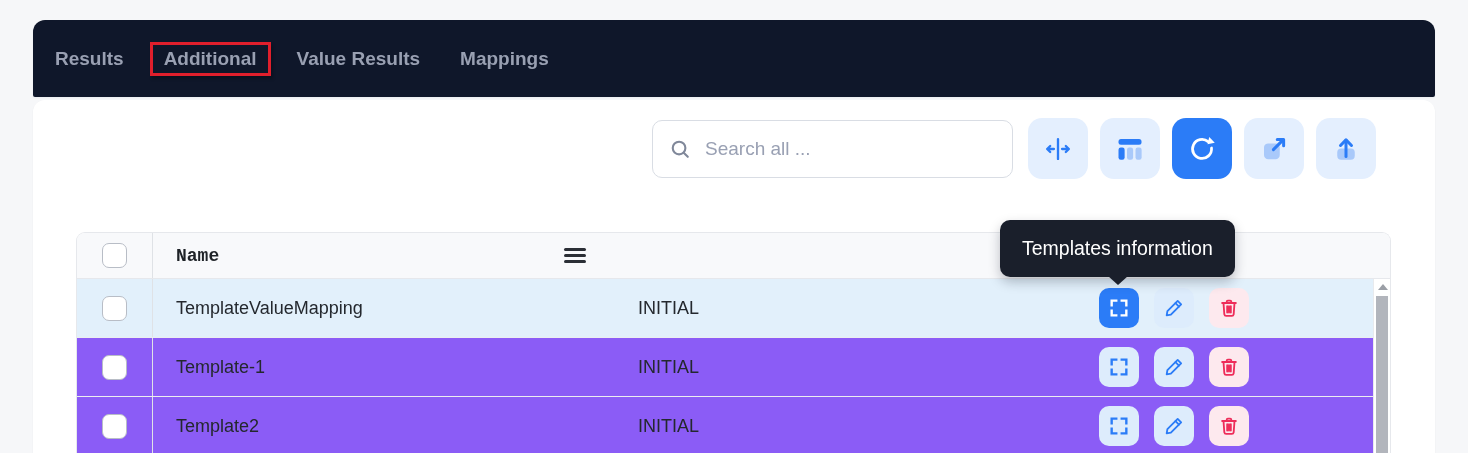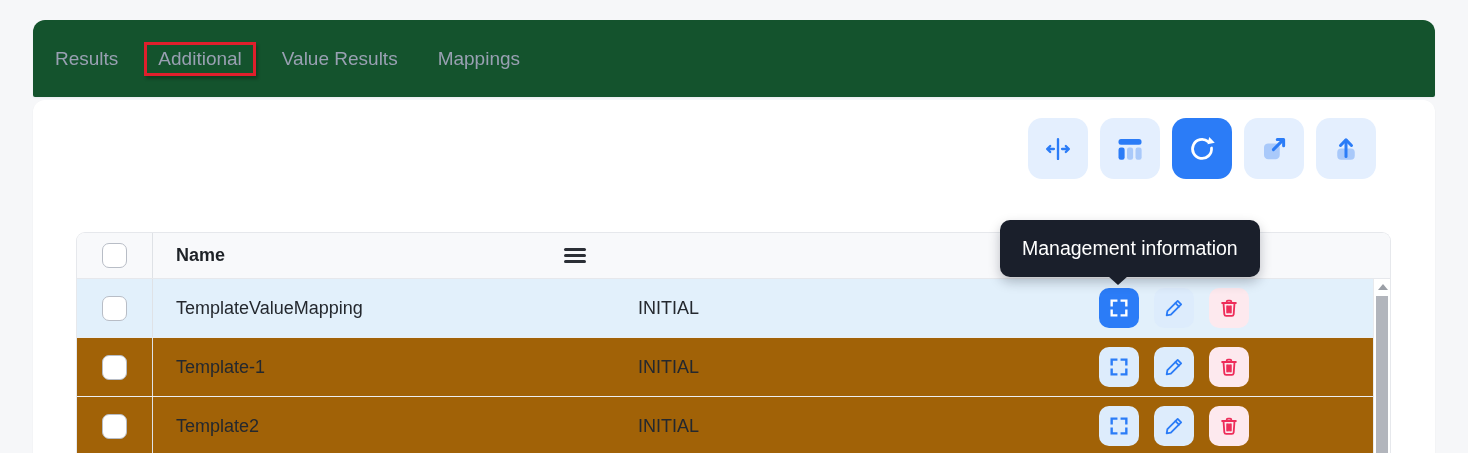--- a/index.html
+++ b/index.html
@@ -2,22 +2,22 @@
 <html><head>
 <meta charset="utf-8">
 <style>
   * { margin:0; padding:0; box-sizing:border-box; }
   html,body { width:1468px; height:453px; overflow:hidden;
     font-family:"Liberation Sans", sans-serif; background:#f6f7f9; }
   .stage { position:relative; width:1468px; height:453px; }
 
   
   .tab-panel { position:absolute; left:33px; top:20px; width:1402px; height:77px;
-    background:#14532d; border-radius:12px 12px 2px 2px;
-    box-shadow:0 1px 2px rgba(20,30,50,.05); }
+    background:#0f172a; border-radius:12px 12px 2px 2px;
+    box-shadow:0 1px 2px rgba(20,30,50,.05);font-weight:bold; }
   .content-panel { position:absolute; left:33px; top:100px; width:1402px; height:370px;
     background:#fff; border-radius:12px; box-shadow:0 1px 2px rgba(20,30,50,.05); }
 
   
   .tabs { display:flex; align-items:center; height:100%; padding-left:22px; gap:40px; }
   .tab { font-size:19px; color:#99a0b2; cursor:pointer; white-space:nowrap; }
   .tab-hl { border:3px solid #e01f2c; padding:3px 11px; margin:0 -14px;
     box-shadow:2px 3px 3px rgba(0,0,0,.25); }
 
   
@@ -33,32 +33,32 @@
   .tool-btn.active { background:#2b7cf7; }
   .tb1{left:1028px;} .tb2{left:1100px;} .tb3{left:1172px;} .tb4{left:1244px;} .tb5{left:1316px;}
 
   
   .table { position:absolute; left:76px; top:232px; width:1315px; height:221px;
     border:1px solid #e6e8ec; border-bottom:none; border-radius:9px 9px 0 0;
     background:#fff; overflow:hidden; }
   .thead { display:flex; align-items:center; height:46px; background:#f8f9fb;
     border-bottom:1px solid #e6e8ec; }
   .tbody { position:relative; }
-  .trow { display:flex; align-items:center; height:59px; background:#a16207;
+  .trow { display:flex; align-items:center; height:59px; background:#8b5cf6;
     border-bottom:1px solid #eceef1; width:1298px; }
   .trow.hl { background:#e2f0fb;justify-content:flex-end; }
   .cell-check { width:76px; min-width:76px; align-self:stretch; display:flex;
     align-items:center; justify-content:center; border-right:1px solid #dfe2e6; }
   .checkbox { width:25px; height:25px; background:#fff; border:1.5px solid #b8bdc6;
     border-radius:7px; cursor:pointer; }
   .cell-name { width:455px; min-width:455px; display:flex; align-items:center;
     padding-left:23px; padding-right:22px; }
   .cell-type { flex:1; padding-left:30px; }
   .cell-actions { width:276px; min-width:276px; display:flex; gap:15px; }
-  .th-text { font-size:18px; font-weight:700; color:#1e2227; }
+  .th-text { font-size:18px; font-weight:700; color:#1e2227;font-family:Liberation Mono, monospace; }
   .td-text { font-size:18px; color:#24282e; }
   .spacer { flex:1; }
   .burger { width:22px; cursor:pointer; }
   .burger div { height:2.6px; background:#2b2f36; border-radius:2px; margin-bottom:3.6px; }
   .burger div:last-child { margin-bottom:0; }
 
   .act-btn { width:40px; height:40px; border:none; border-radius:10px; cursor:pointer;
     display:flex; align-items:center; justify-content:center; background:#ddecfc; }
   .act-btn.danger { background:#fde9ee; }
   .act-btn.active { background:#2b7cf7; }
@@ -92,20 +92,29 @@
       <div class="tab-hl">
         <span class="tab">Additional</span>
       </div>
       <div class="tab">Value Results</div>
       <div class="tab">Mappings</div>
     </div>
   </div>
 
   <div class="content-panel"></div>
 
+  <div class="search-box">
+    <span style="display:flex;">
+      <svg width="23" height="23" viewBox="0 0 24 24" fill="none" stroke="#80889a" stroke-width="2.2" stroke-linecap="round">
+        <circle cx="10.5" cy="10.5" r="6.6"></circle>
+          <path d="M15.6 15.6 L19.6 19.6"></path>
+      </svg>
+    </span>
+    <input type="text" placeholder="Search all ..." style="">
+  </div>
 
   <button class="tool-btn tb1">
     <span style="display:flex;">
       <svg width="28" height="28" viewBox="0 0 24 24" fill="none" stroke="#2b7cf7" stroke-width="2" stroke-linecap="round" stroke-linejoin="round">
         <path d="M12 3.5 V20.5"></path>
         <path d="M8.5 12 H2.8 M5.3 9.4 L2.7 12 L5.3 14.6"></path>
         <path d="M15.5 12 H21.2 M18.7 9.4 L21.3 12 L18.7 14.6"></path>
       </svg>
     </span>
   </button>
@@ -277,16 +286,16 @@
         </div>
       </div>
 
       <div class="vscroll">
         <div class="up"></div>
         <div class="thumb"></div>
       </div>
     </div>
   </div>
 
-  <div class="tooltip">Management information</div>
+  <div class="tooltip">Templates information</div>
   <div class="tooltip-caret"></div>
 
 </div>
 
 </body></html>

